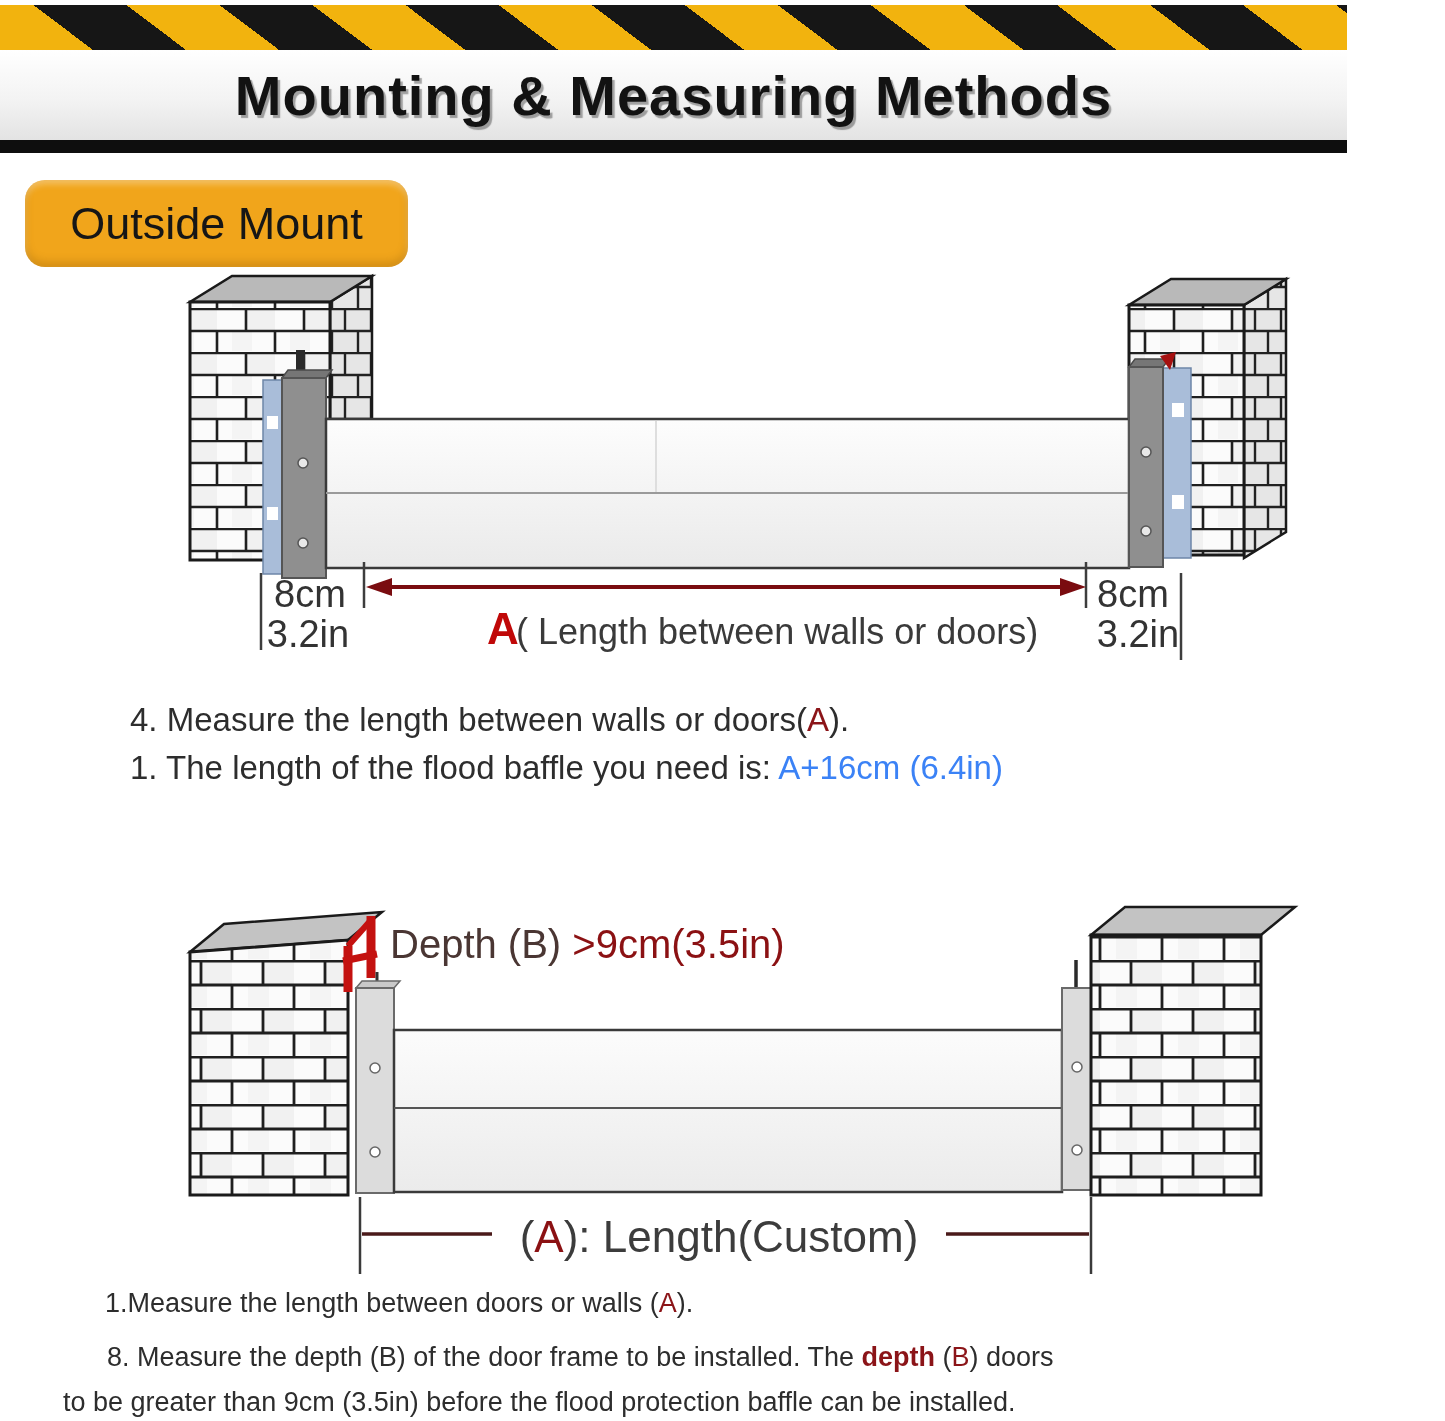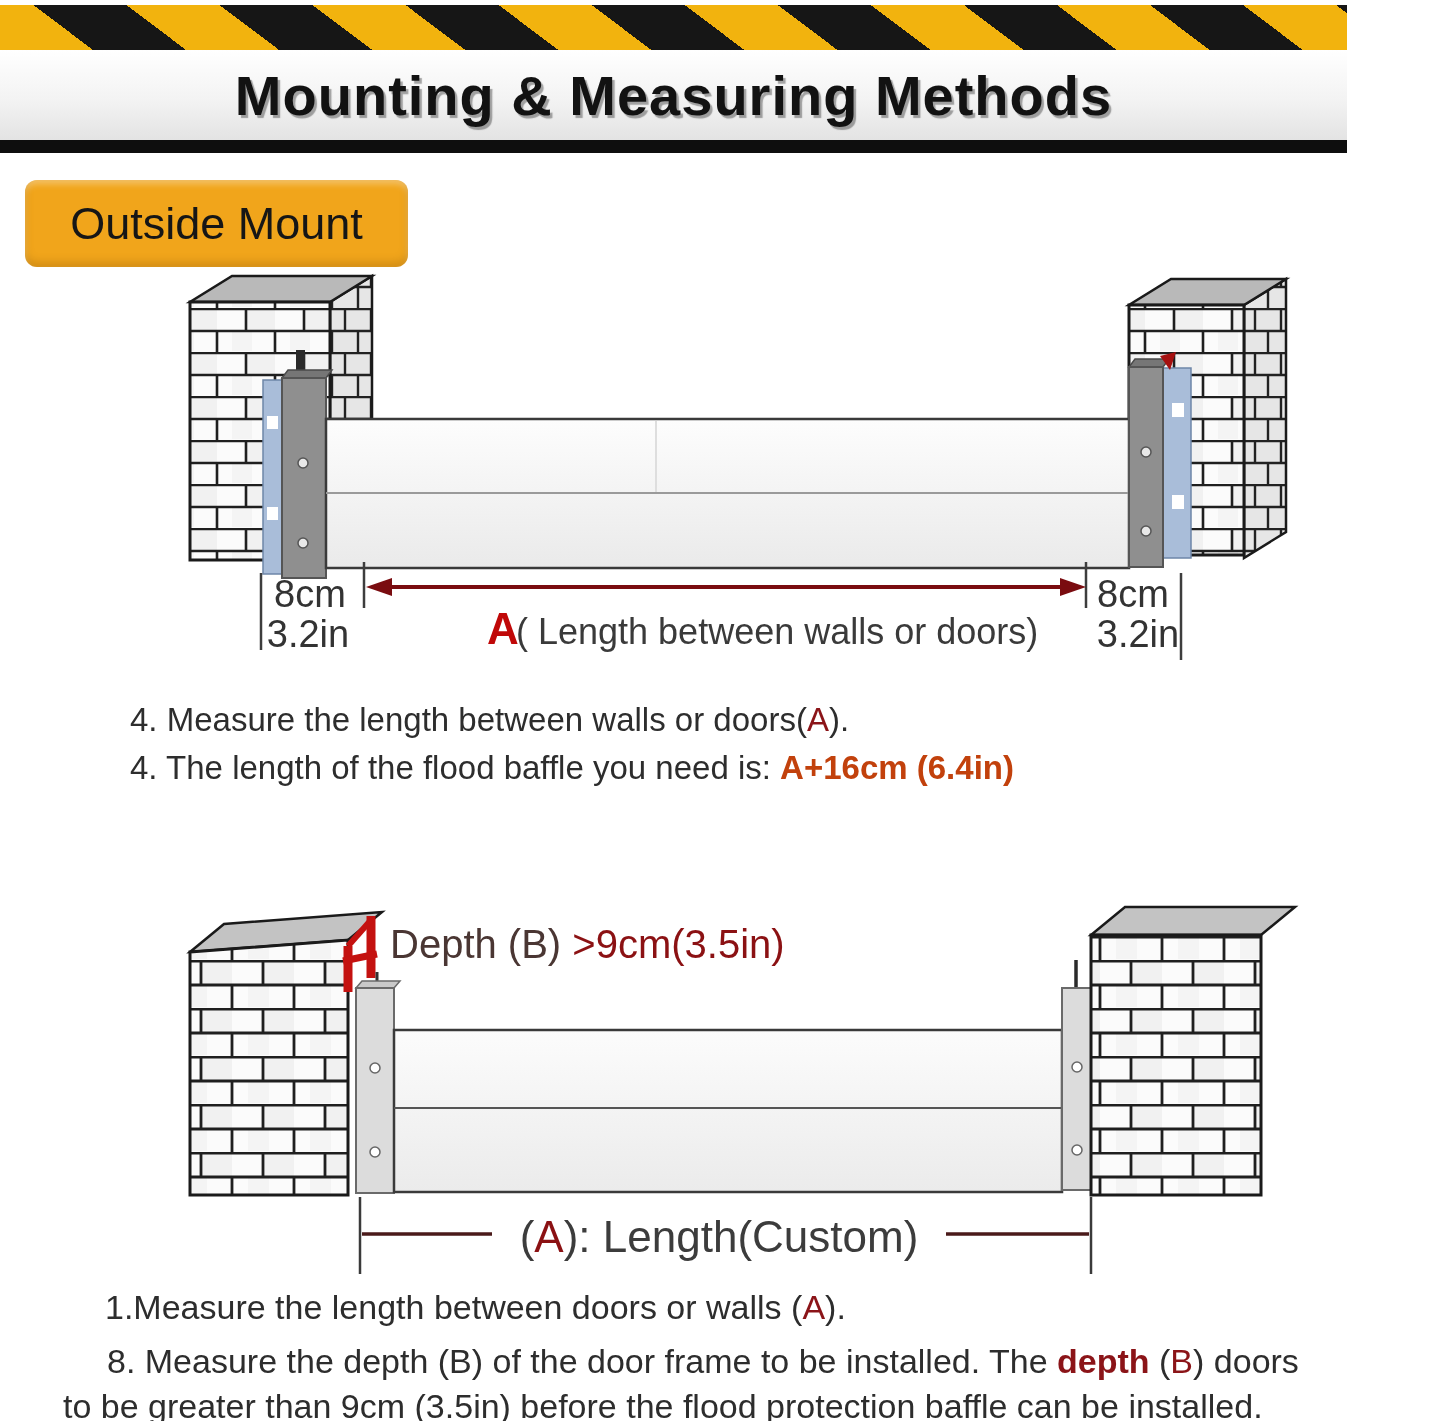--- a/index.html
+++ b/index.html
@@ -14,31 +14,31 @@
               display:flex;align-items:center;justify-content:center;}
   .title{font-size:56px;font-weight:bold;color:#121212;letter-spacing:1px;
          text-shadow:2.5px 2.5px 1px rgba(60,60,60,.45);}
   .black-bar{position:absolute;left:0;top:140px;width:100%;height:13px;background:#0e0e0e;}
 
   
   .badge{position:absolute;background:#F1A51B;border-radius:20px;
          display:flex;align-items:center;justify-content:center;
          font-size:45px;color:#161616;
          box-shadow:inset 0 -5px 8px rgba(120,70,0,.25), inset 0 4px 6px rgba(255,255,255,.35);}
-  .badge-outside{left:25px;top:180px;width:383px;height:87px;border-radius:12px;}
+  .badge-outside{left:25px;top:180px;width:383px;height:87px;}
   .badge-inside{left:30px;top:806px;width:377px;height:87px;}
 
   
   .diagram{position:absolute;left:0;}
   svg text{font-family:"Liberation Sans",sans-serif;}
 
   
   .steps-outside{position:absolute;left:130px;top:696px;width:1300px;
                  font-size:33px;line-height:48px;color:#2d2d2d;white-space:nowrap;}
-  .step-abs{position:absolute;font-size:34px;color:#2d2d2d;white-space:nowrap;}
+  .step-abs{position:absolute;font-size:27px;color:#2d2d2d;white-space:nowrap;}
   .step2-l1{left:105px;top:1288px;}
   .step2-l2{left:107px;top:1342px;}
   .step2-l3{left:63px;top:1387px;}
 </style>
 </head>
 <body>
 
 <div class="page">
 
   <div class="hazard"></div>
@@ -131,21 +131,21 @@
     <text x="310" y="607" font-size="38" fill="#333" text-anchor="middle">8cm</text>
     <text x="308" y="647" font-size="38" fill="#333" text-anchor="middle">3.2in</text>
     <text x="1133" y="607" font-size="38" fill="#333" text-anchor="middle">8cm</text>
     <text x="1138" y="647" font-size="38" fill="#333" text-anchor="middle">3.2in</text>
     <text x="487" y="644" font-size="44" font-weight="bold" fill="#c00808">A</text>
     <text x="516" y="644" font-size="36" fill="#3a3a3a">( Length between walls or doors)</text>
   </svg>
 
   <div class="steps-outside">
     <div><span>4. Measure the length between walls or doors(</span><span style="color: rgb(139, 20, 24);">A</span><span>).</span></div>
-    <div><span>4. The length of the flood baffle you need is: </span><span style="color: #c2410c; font-weight: bold;">A+16cm (6.4in)</span></div>
+    <div><span>1. The length of the flood baffle you need is: </span><span style="color: #3b82f6;">A+16cm (6.4in)</span></div>
   </div>
 
 
   <svg class="diagram" style="top:900px" width="1445" height="380" viewBox="0 900 1445 380">
     <defs>
       <pattern id="bp2" width="62" height="48" patternUnits="userSpaceOnUse">
         <rect width="62" height="48" fill="#fbfbfb"></rect>
         <rect x="15" y="1" width="31" height="23" fill="#f1f1f1"></rect>
         <rect x="0" y="25" width="21" height="22" fill="#f4f4f4"></rect>
         <path d="M0 1 H62 M0 25 H62" stroke="#1f1f1f" stroke-width="2.8" fill="none"></path>

